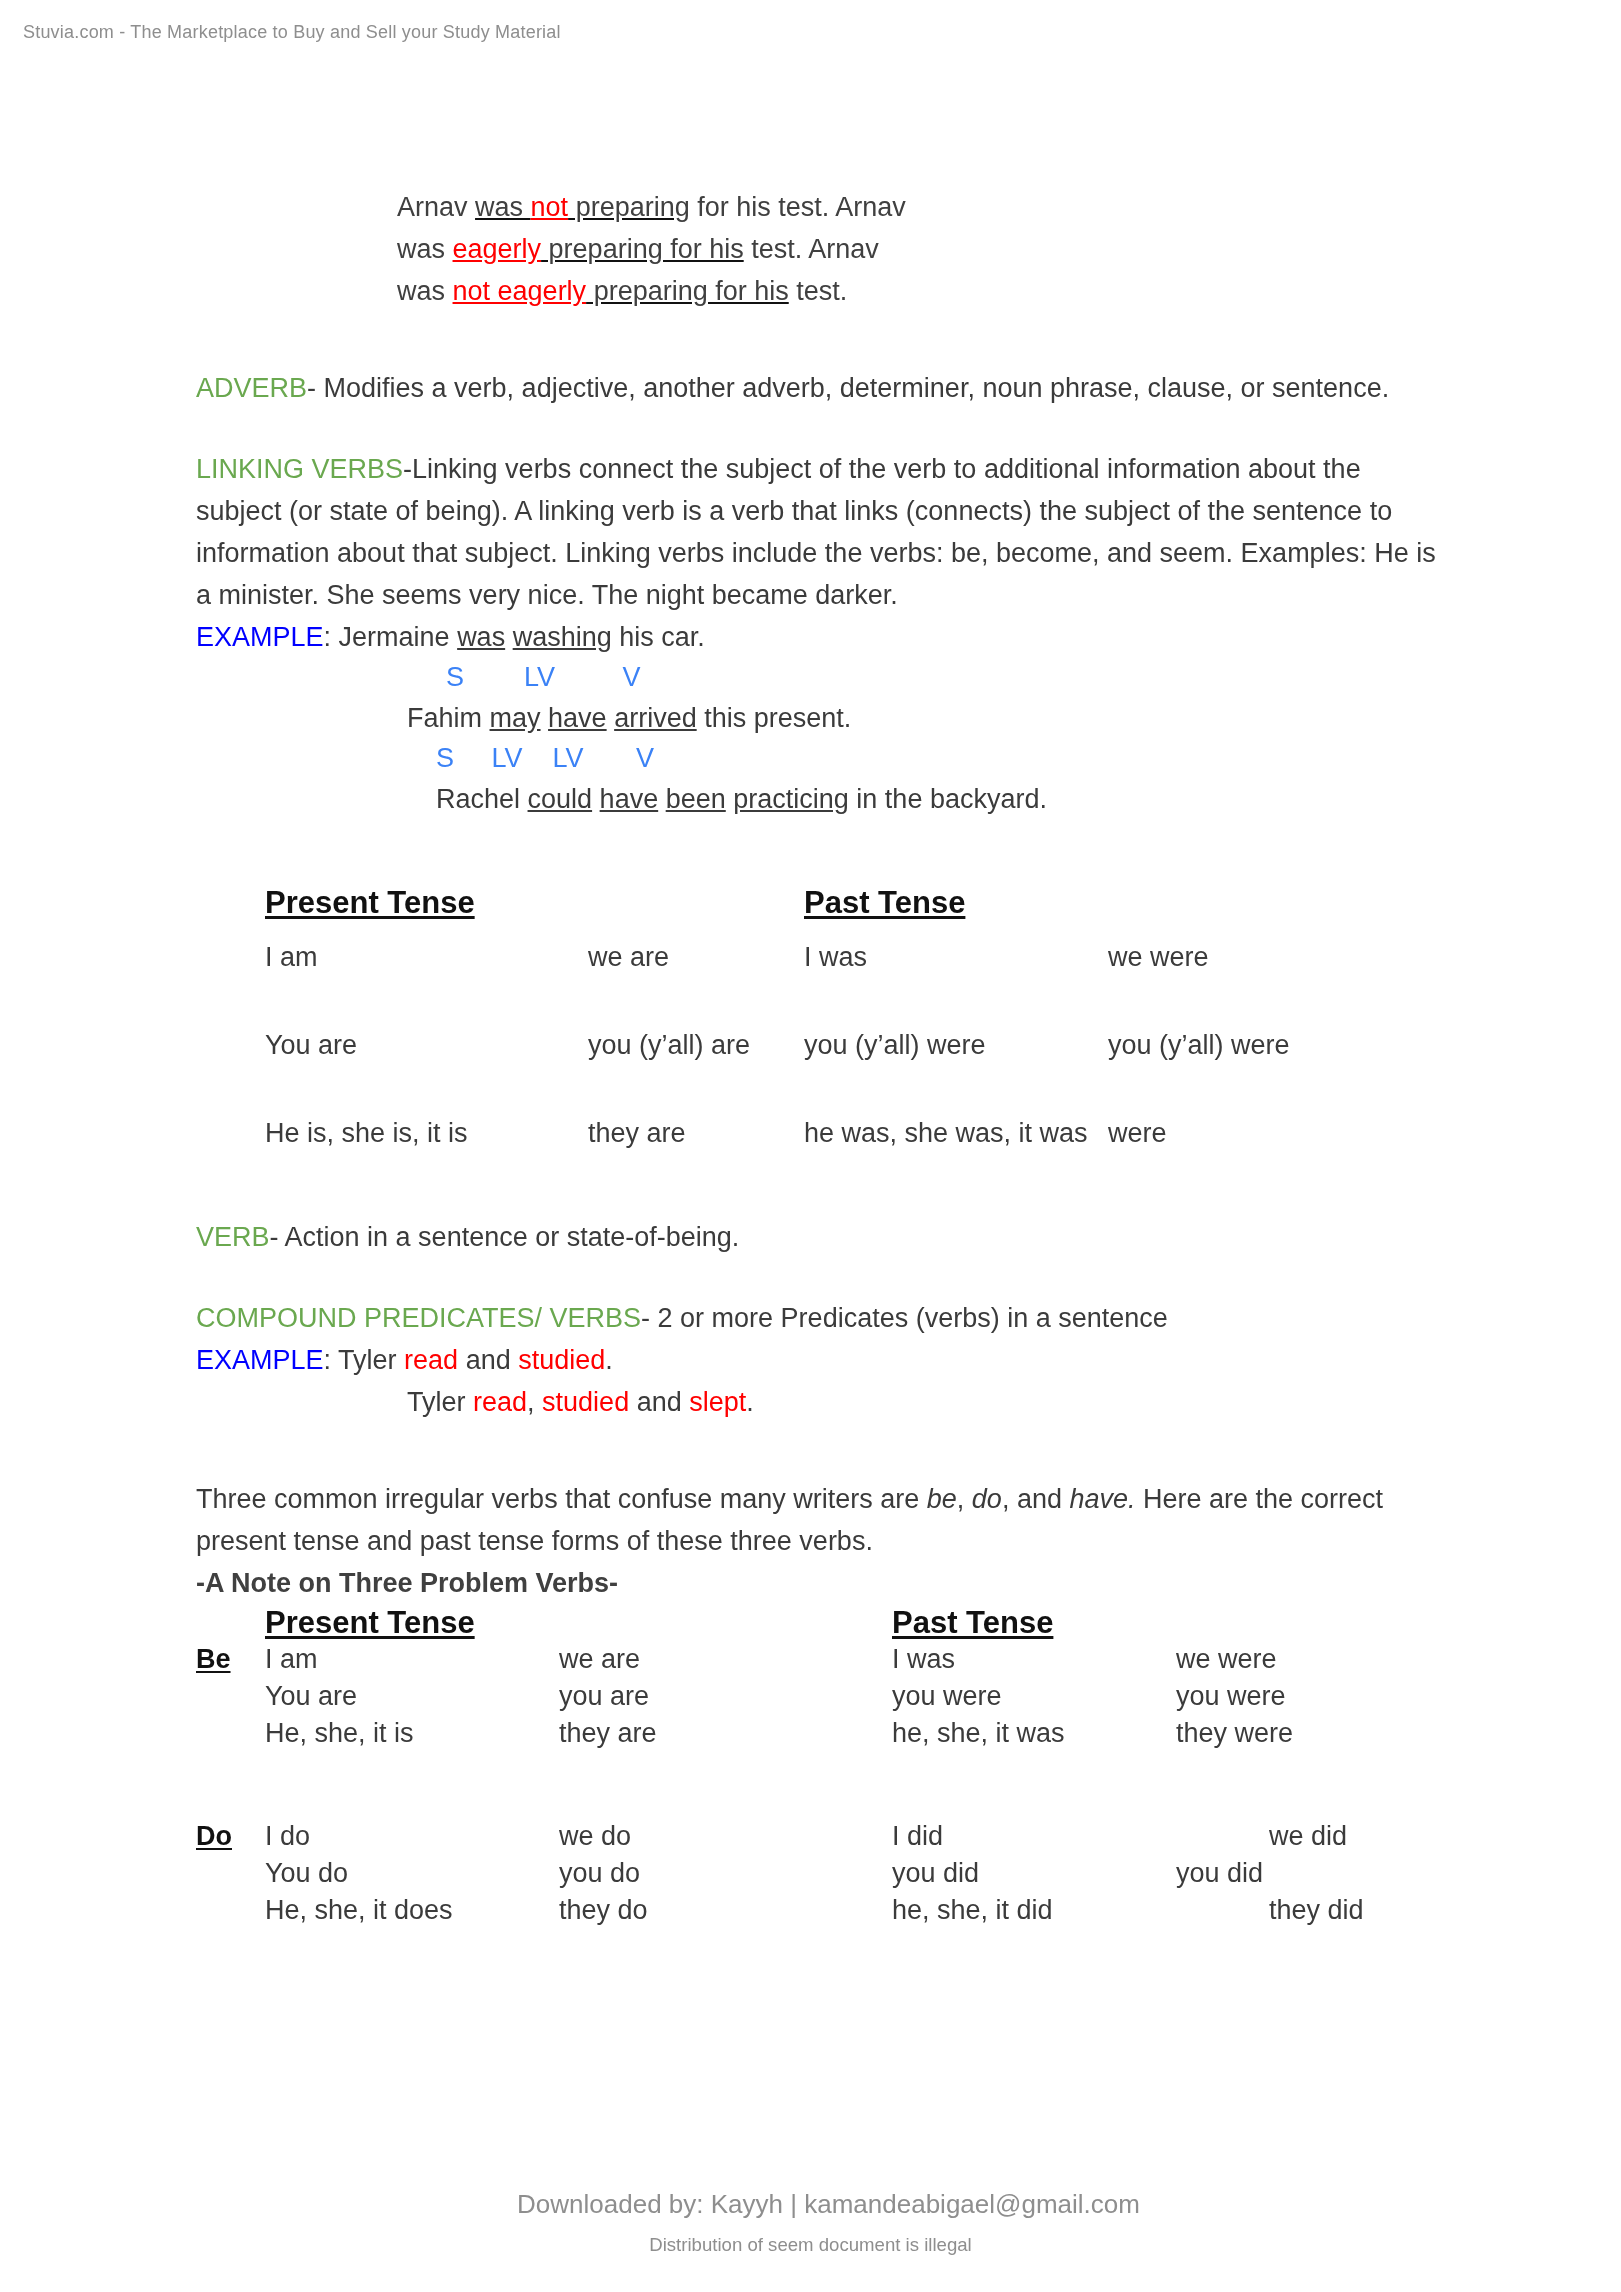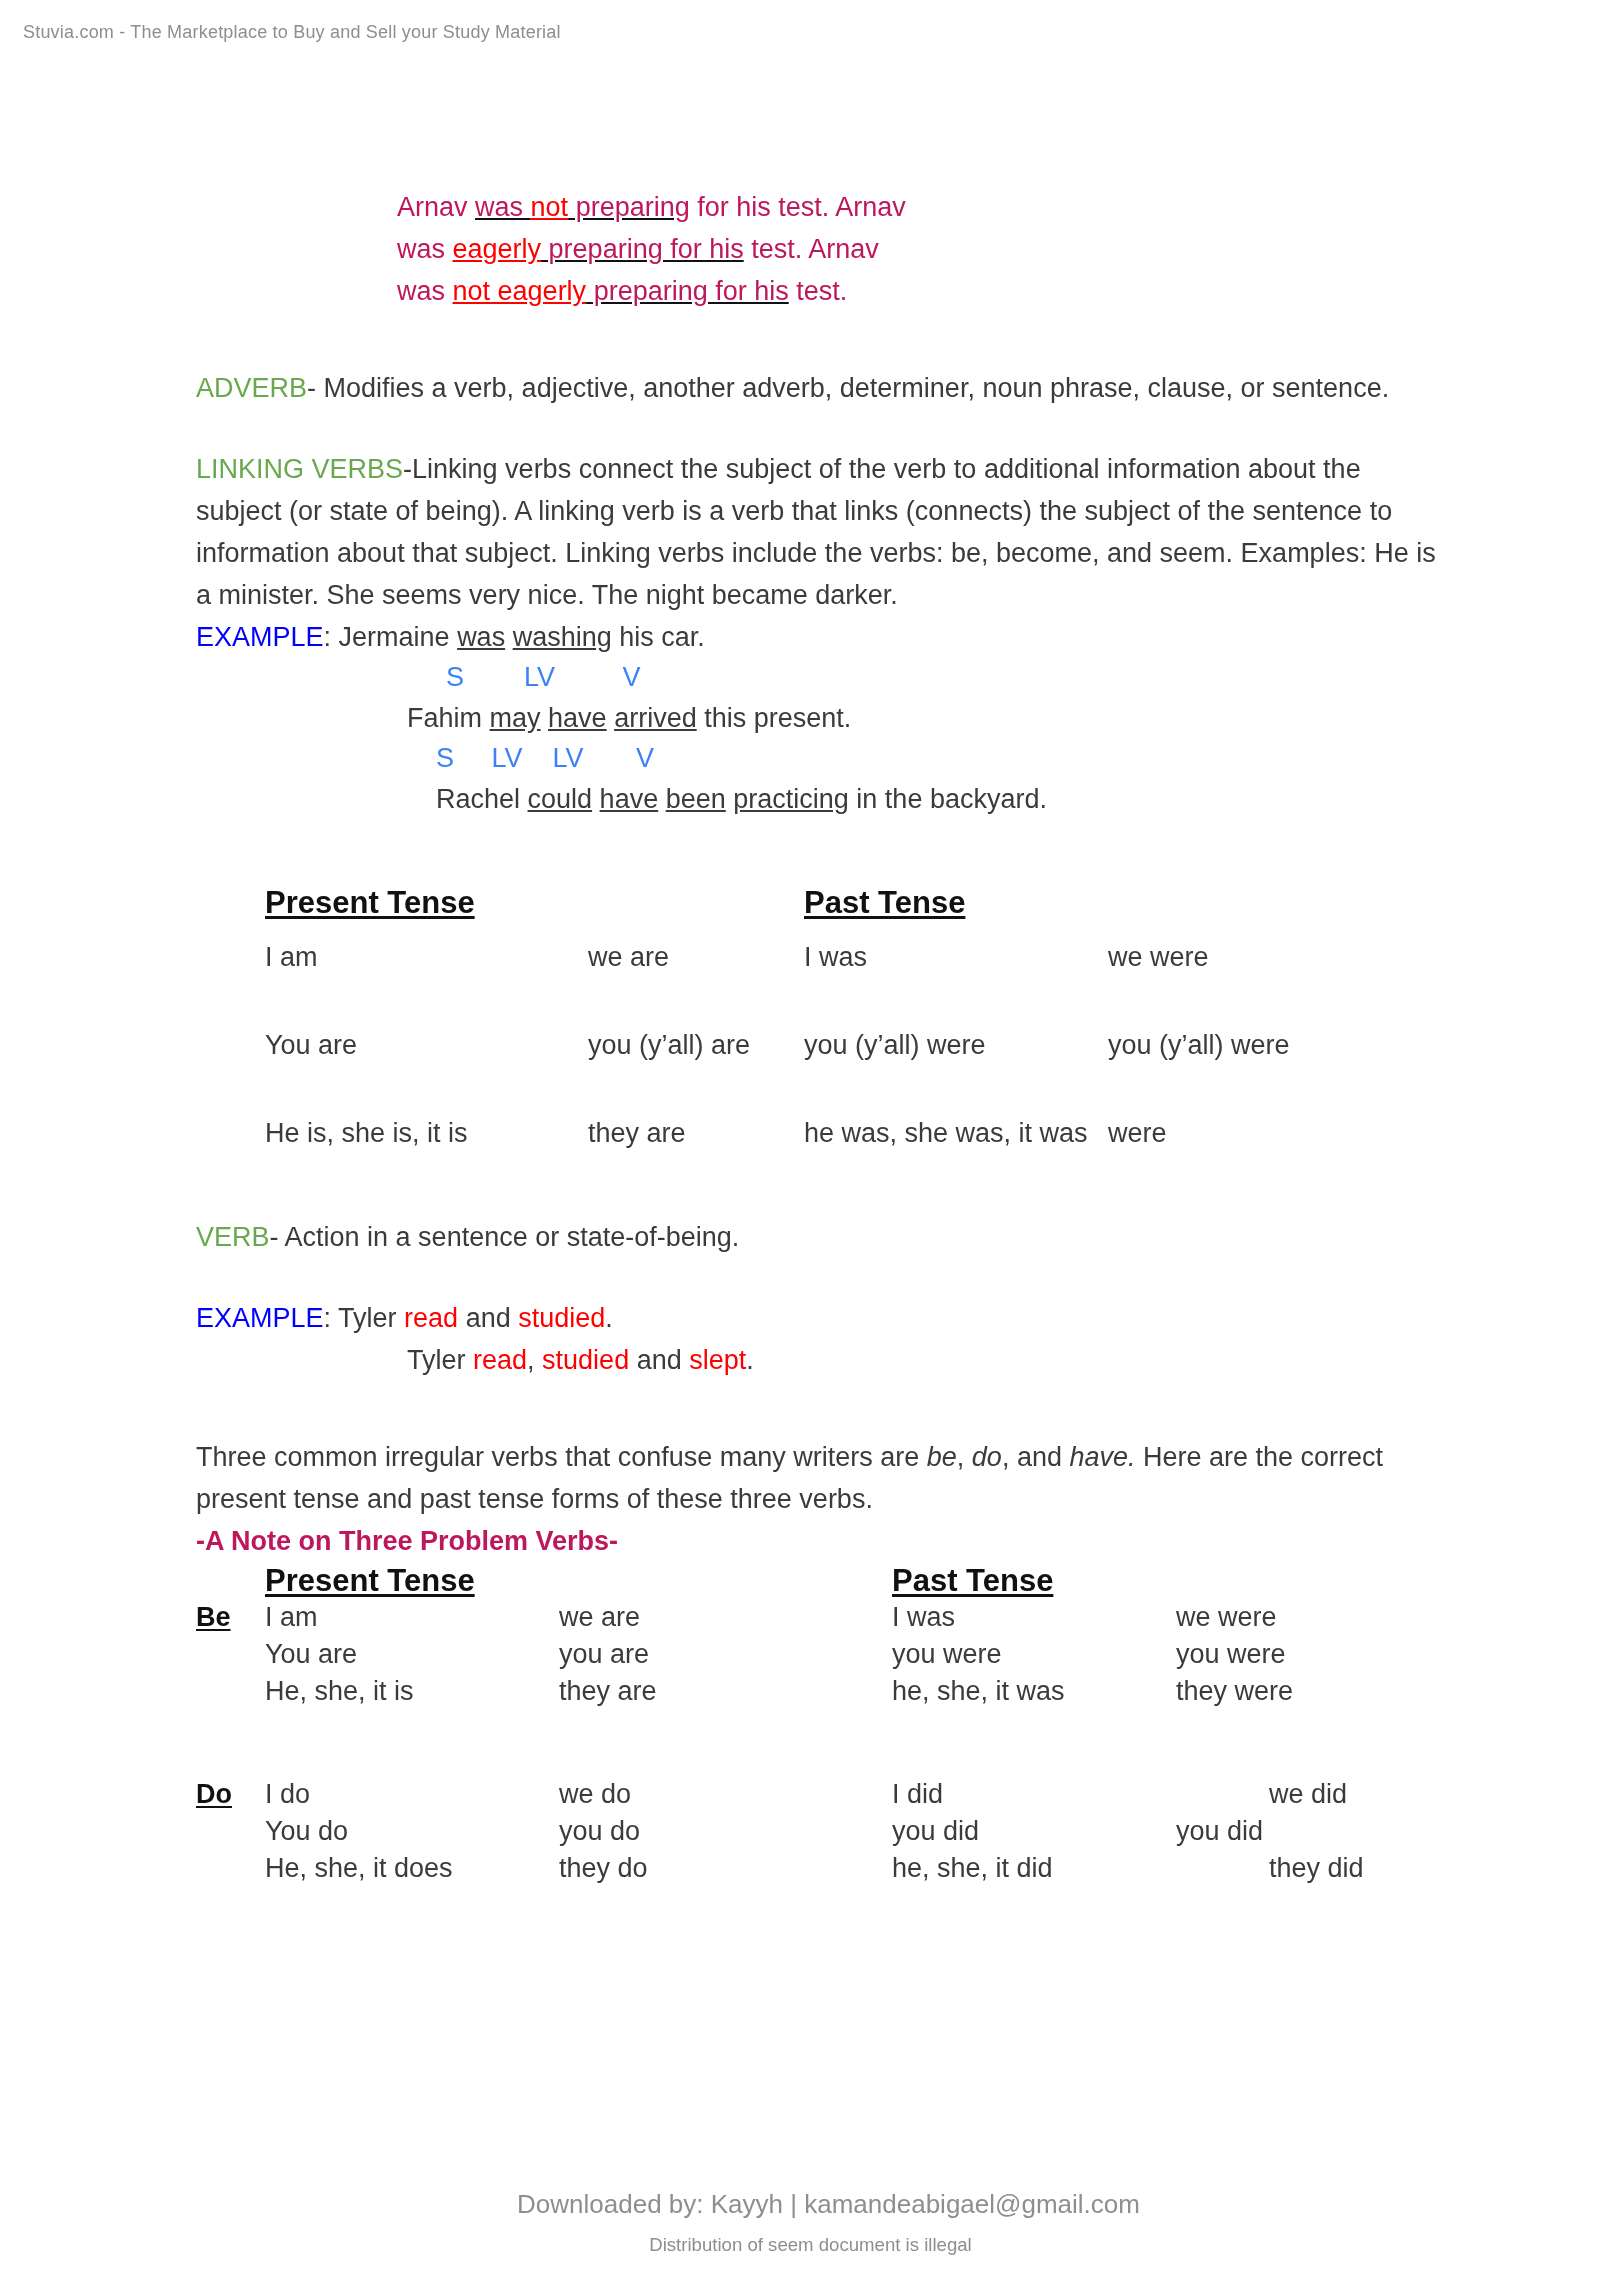--- a/index.html
+++ b/index.html
@@ -54,21 +54,21 @@
   }
 
   .indent-block {
     margin-left: 201px;
     width: 627px;
   }
 
   .green { color: #6aa84f; }
   .blue  { color: #0000ff; }
   .red   { color: #ff0000; }
-  .black { color: #be185d; }
+  .black { color: #404040; }
   .u { text-decoration: underline; text-underline-offset: 2px; }
   .ured { text-decoration: underline; text-decoration-color: #ff0000; text-underline-offset: 2px; }
   .ublk { text-decoration: underline; text-decoration-color: #111111; text-underline-offset: 2px; }
   .ital { font-style: italic; }
   .bold { font-weight: bold; }
   .gap-md { height: 39px; }
   .gap-lg { height: 55px; }
 
   
   .marker-row {
@@ -199,20 +199,23 @@
 
     <div class="gap-lg"></div>
 
     <div class="para">
       <span class="green">VERB</span><span>- Action in a sentence or state-of-being.</span>
     </div>
 
     <div class="gap-md"></div>
 
     <div class="para">
+      <span class="green">COMPOUND PREDICATES/ VERBS</span><span>- 2 or more Predicates (verbs) in a sentence</span>
+    </div>
+    <div class="para">
       <span class="blue">EXAMPLE</span><span>: Tyler </span><span class="red">read</span><span> and </span><span class="red">studied</span><span>.</span>
     </div>
     <div class="para" style="margin-left:211px;">
       <span>Tyler </span><span class="red">read</span><span>, </span><span class="red">studied</span><span> and </span><span class="red">slept</span><span>.</span>
     </div>
 
     <div class="gap-lg"></div>
 
     <div class="para">
       <span>Three common irregular verbs that confuse many writers are </span><span class="ital">be</span><span>, </span><span class="ital">do</span><span>, and </span><span class="ital">have.</span><span> Here are the correct present tense and past tense forms of these three verbs.</span>

